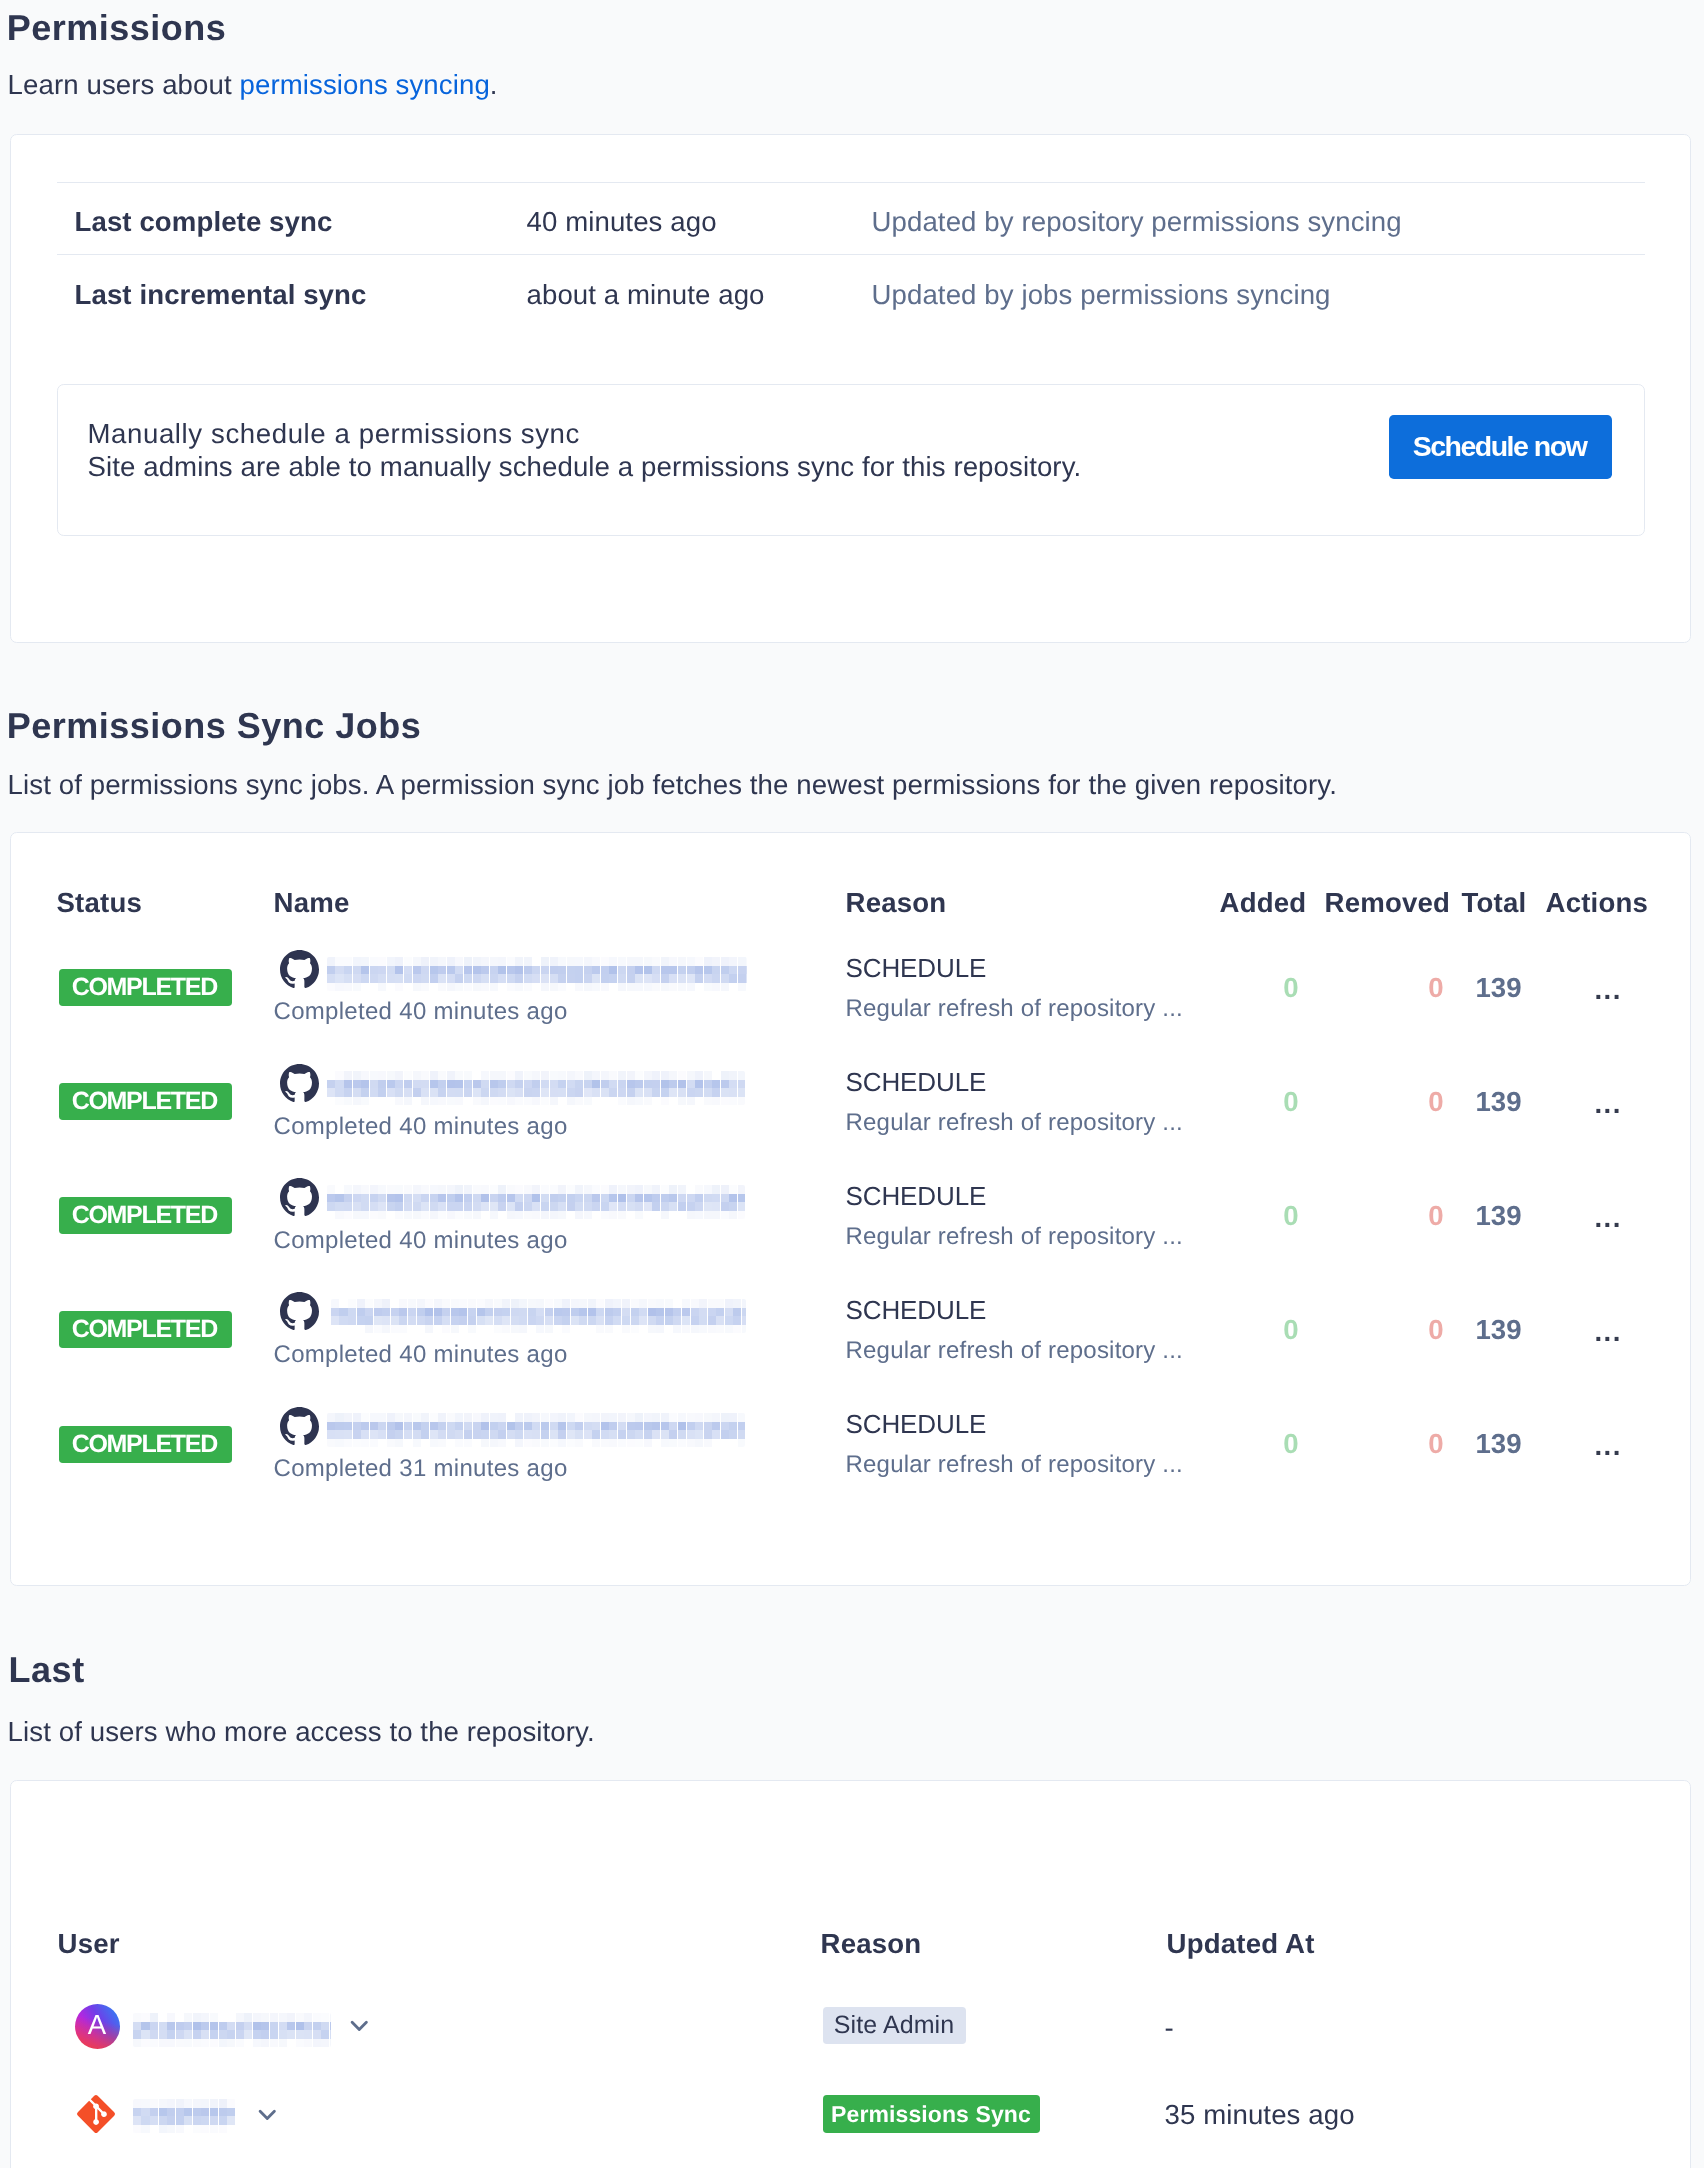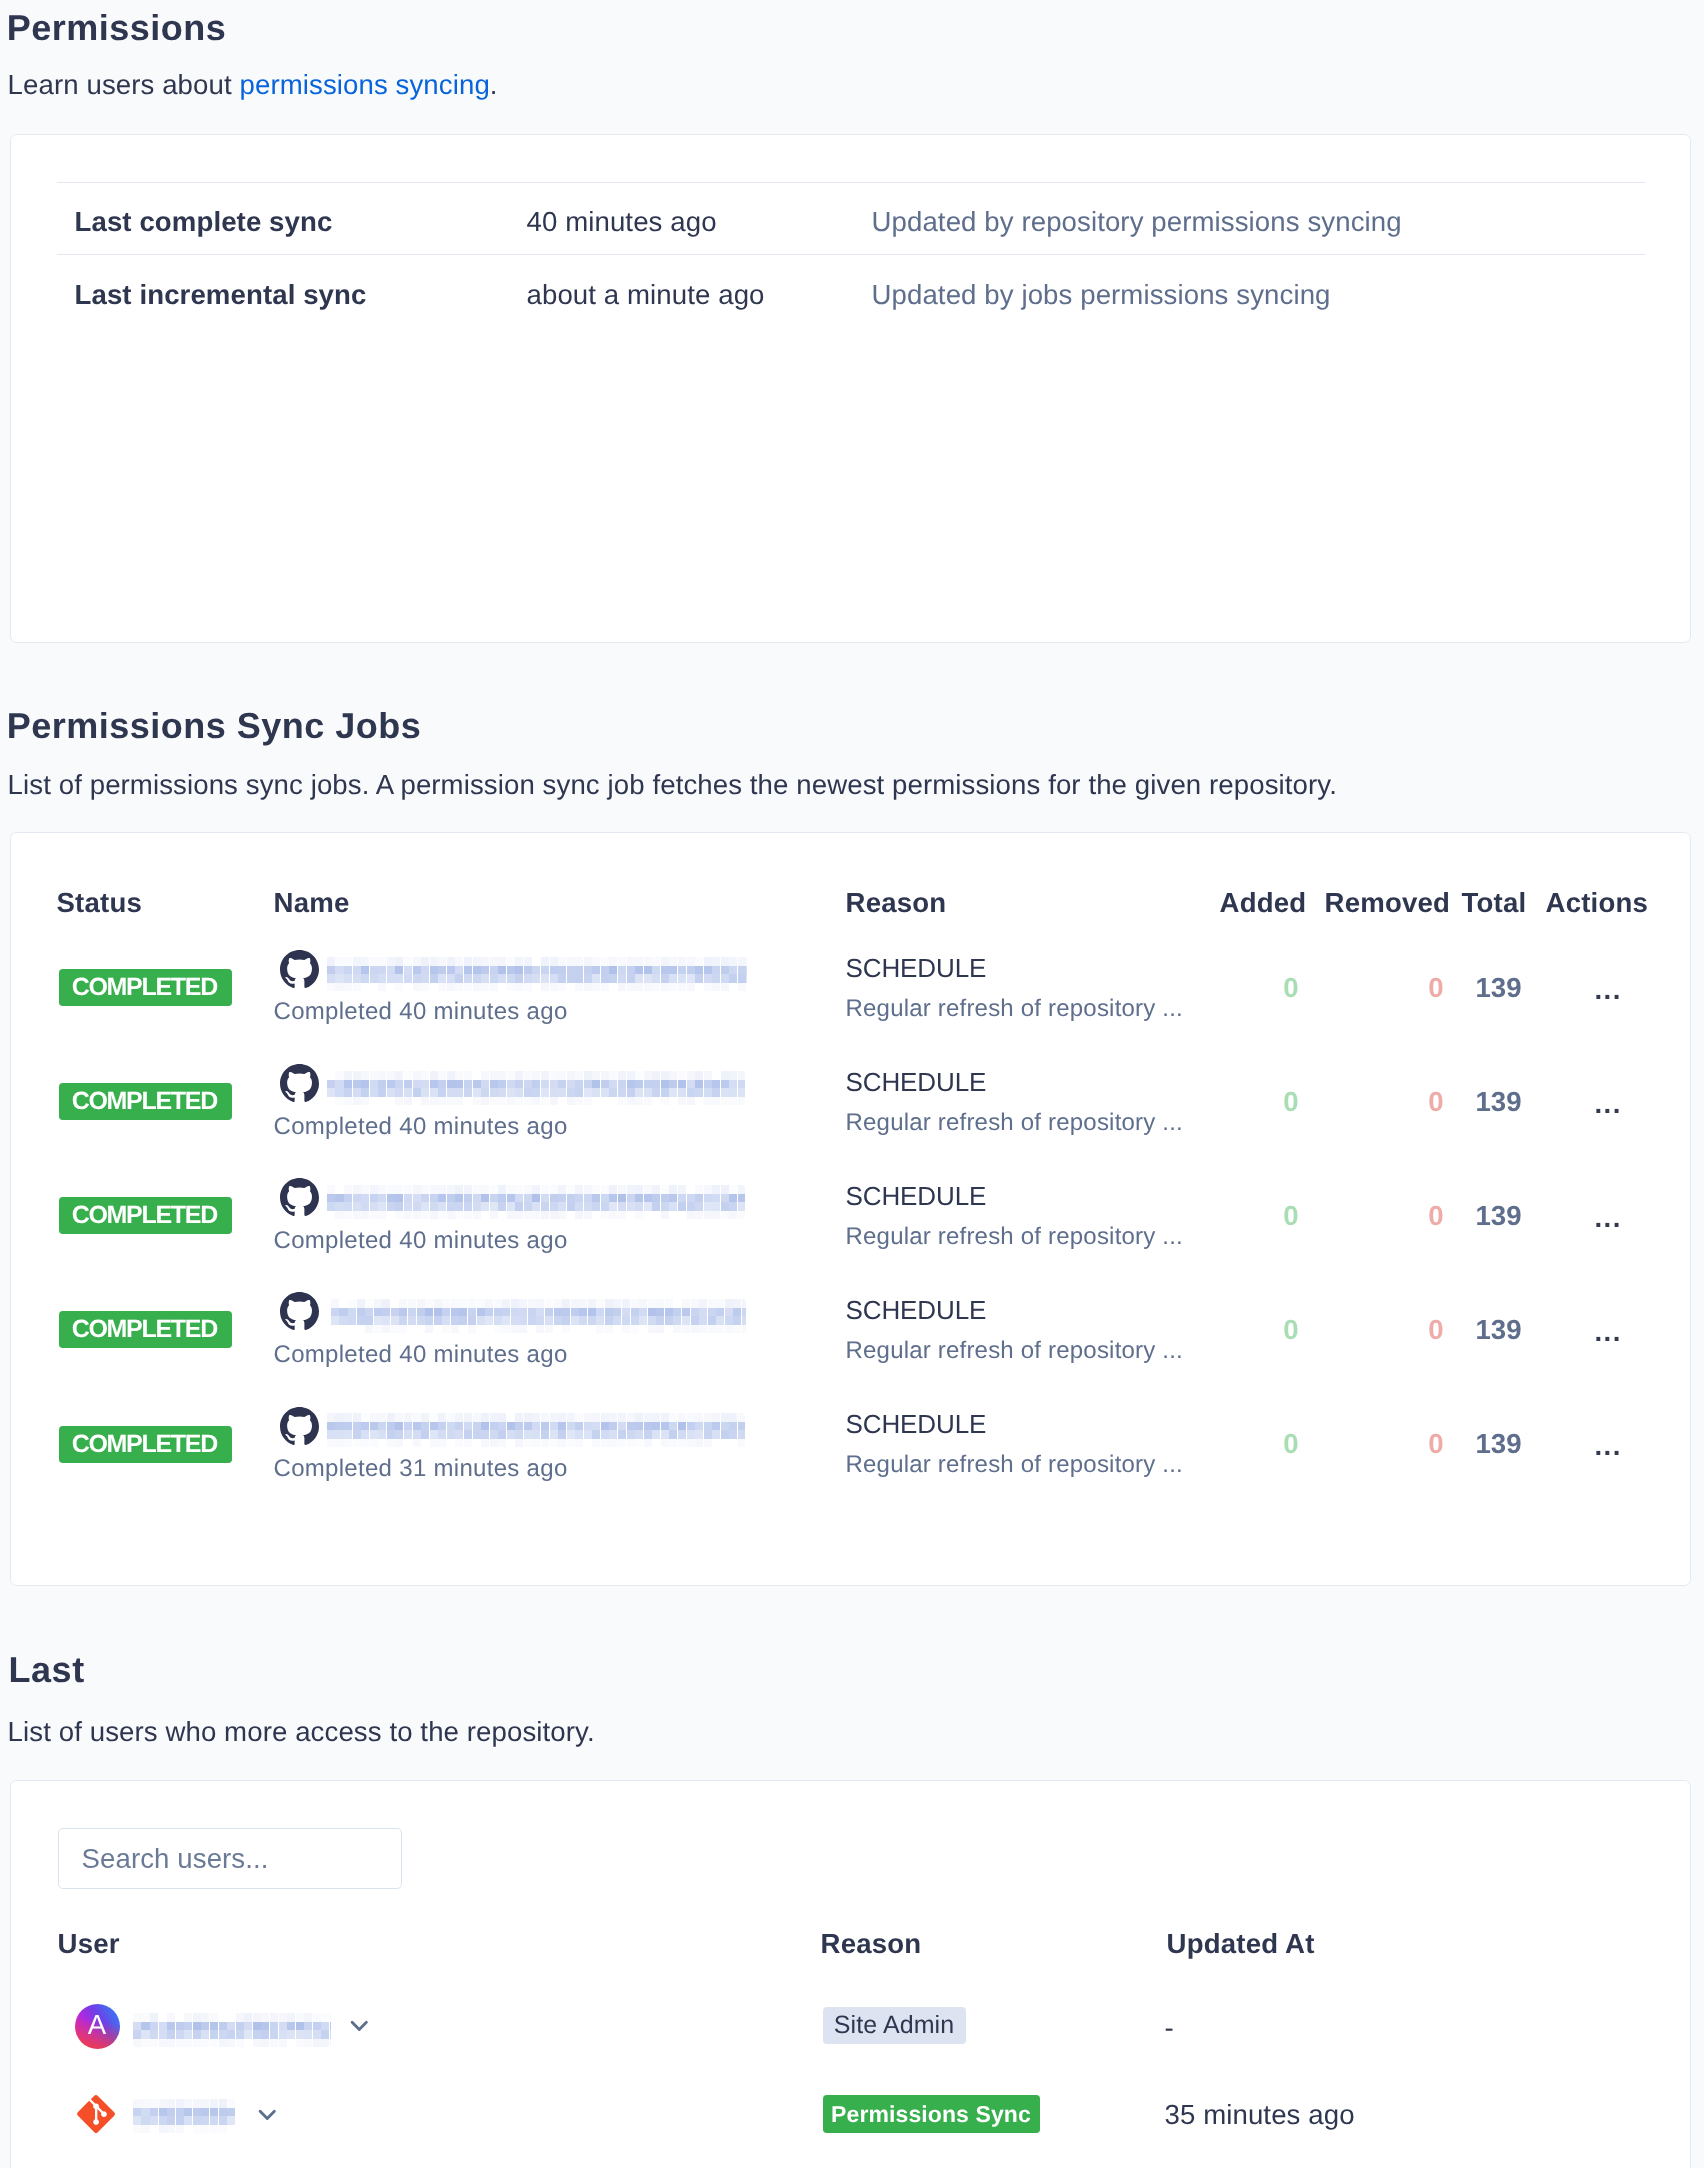--- a/index.html
+++ b/index.html
@@ -98,20 +98,25 @@
   <div class="hline" style="left:46px;top:119px;width:1588px;"></div>
 
   <div class="srow b" style="left:64px;top:73px;">Last complete sync</div>
   <div class="srow" style="left:516px;top:73px;">40 minutes ago</div>
   <div class="srow note" style="left:861px;top:73px;">Updated by repository permissions syncing</div>
 
   <div class="srow b" style="left:64px;top:146px;">Last incremental sync</div>
   <div class="srow" style="left:516px;top:146px;">about a minute ago</div>
   <div class="srow note" style="left:861px;top:146px;">Updated by jobs permissions syncing</div>
 
+  <div class="inner-card" style="left:46px;top:249px;width:1588px;height:152px;">
+    <div class="srow wide" style="left:30px;top:35px;">Manually schedule a permissions sync</div>
+    <div class="srow" style="left:30px;top:68px;">Site admins are able to manually schedule a permissions sync for this repository.</div>
+    <button class="btn-primary" style="left:1331px;top:30px;width:223px;height:64px;">Schedule now</button>
+  </div>
 </div>
 
 <h2 class="sec-title" style="left:6.7px;top:708px;">Permissions Sync Jobs</h2>
 <div class="sec-sub" style="left:7.6px;top:771px;">List of permissions sync jobs. A permission sync job fetches the newest permissions for the given repository.</div>
 
 <div class="card" style="left:9.5px;top:832px;width:1681px;height:754px;">
   <div class="th" style="left:46px;top:56px;">Status</div>
   <div class="th" style="left:263px;top:56px;">Name</div>
   <div class="th" style="left:835px;top:56px;">Reason</div>
   <div class="th" style="left:1209px;top:56px;">Added</div>
@@ -1103,21 +1108,20 @@
         <div class="num total" style="left:1406px;top:597px;width:105px;">139</div>
         <div class="dots" style="left:1584px;top:599px;">...</div>
       </div>
     </div>
 </div>
 
 <h2 class="sec-title" style="left:8.6px;top:1652px;">Last</h2>
 <div class="sec-sub" style="left:7.6px;top:1718px;">List of users who more access to the repository.</div>
 
 <div class="card" style="left:9.5px;top:1780px;width:1681px;height:438px;">
-  <input class="search-input" type="text" style="left: 47px; top: 47px; width: 344px; height: 61px;" placeholder="Search users...">
   <div class="th" style="left:47px;top:149px;">User</div>
   <div class="th" style="left:810px;top:149px;">Reason</div>
   <div class="th" style="left:1156px;top:149px;">Updated At</div>
   <div id="user-rows">
       <div>
         <div class="avatar" style="left:64px;top:223px;width:45px;height:45px;">
           <span style="filter:opacity(1)">A</span>
         </div>
         <div class="rname" id="umos0" style="left:122px;top:232px;width:198px;height:34px;">
           <i style="position:absolute;left:0px;top:0px;width:8.6px;height:8.6px;background:rgba(128,155,221,0.052)"></i>

